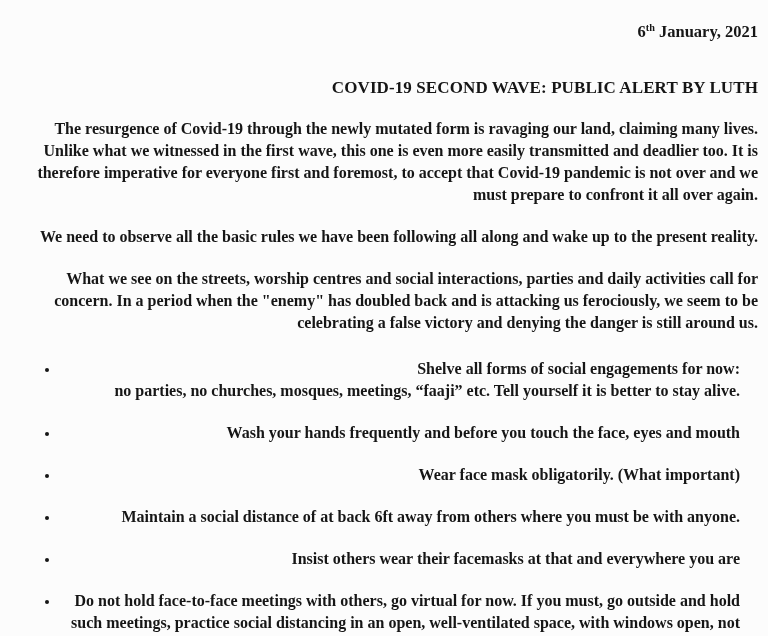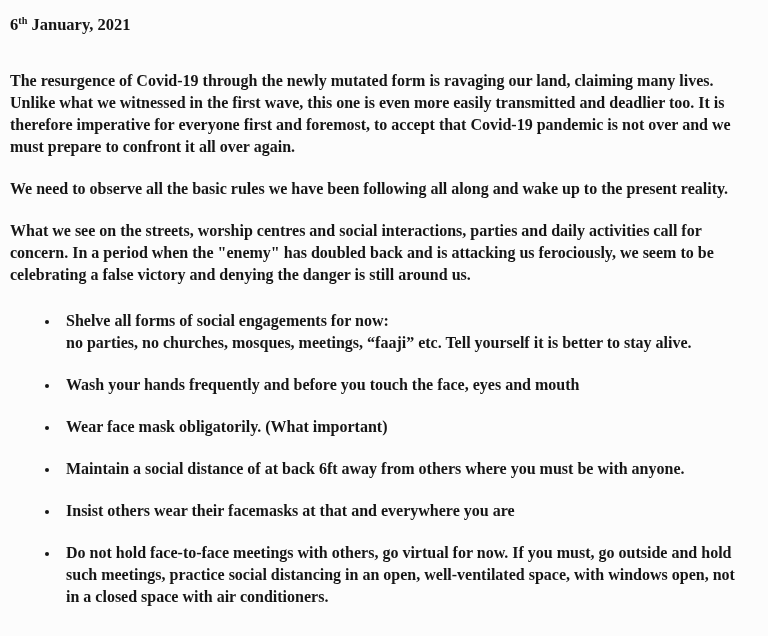--- a/index.html
+++ b/index.html
@@ -4,28 +4,29 @@
 <style>
   html, body {
     margin: 0;
     padding: 0;
     background: #fcfcfc;
   }
   .page {
     width: 768px;
     height: 636px;
     box-sizing: border-box;
-    padding: 14px 10px 0 10px;
+    padding: 21px 10px 0 10px;
     background: #fcfcfc;
     color: #161616;
     font-family: "Liberation Serif", serif;
     font-weight: bold;
     font-size: 16px;
     line-height: 22px;
     overflow: hidden;
+    text-align: right;
   }
   .date {
     margin: 0 0 34px 0;
     font-size: 16.5px;
   }
   .date sup {
     font-size: 0.62em;
     line-height: 0;
   }
   .doc-title {
@@ -37,36 +38,37 @@
   .para {
     margin: 0 0 20px 0;
     white-space: pre-wrap;
   }
   .bullet-list {
     margin: 24px 0 0 0;
     padding: 0 0 0 50px;
     list-style: disc outside;
   }
   .bullet-list li {
-    margin: 0 8px 20px 0;
+    margin: 0 18px 20px 0;
     padding-left: 6px;
     white-space: pre-wrap;
     font-family: Liberation Serif, serif;
   }
   .bullet-list li::marker {
     font-size: 0.85em;
   }
 </style>
 </head>
 <body>
 
 <div class="page">
 
   <p class="date"><span>6</span><sup>th</sup><span> January, 2021</span></p>
 
+  <h1 class="doc-title">COVID-19 SECOND WAVE: PUBLIC ALERT BY LUTH</h1>
 
   <p class="para">The resurgence of Covid-19 through the newly mutated form is ravaging our land, claiming many lives. Unlike what we witnessed in the first wave, this one is even more easily transmitted and deadlier too. It is therefore imperative for everyone first and foremost, to accept that Covid-19 pandemic is not over and we must prepare to confront it all over again.</p>
 
   <p class="para">We need to observe all the basic rules we have been following all along and wake up to the present reality.</p>
 
   <p class="para">What we see on the streets, worship centres and social interactions, parties and daily activities call for concern. In a period when the "enemy" has doubled back and is attacking us ferociously, we seem to be celebrating a false victory and denying the danger is still around us.</p>
 
   <ul class="bullet-list">
     <li>Shelve all forms of social engagements for now:
 no parties, no churches, mosques, meetings, “faaji” etc. Tell yourself it is better to stay alive.</li>

